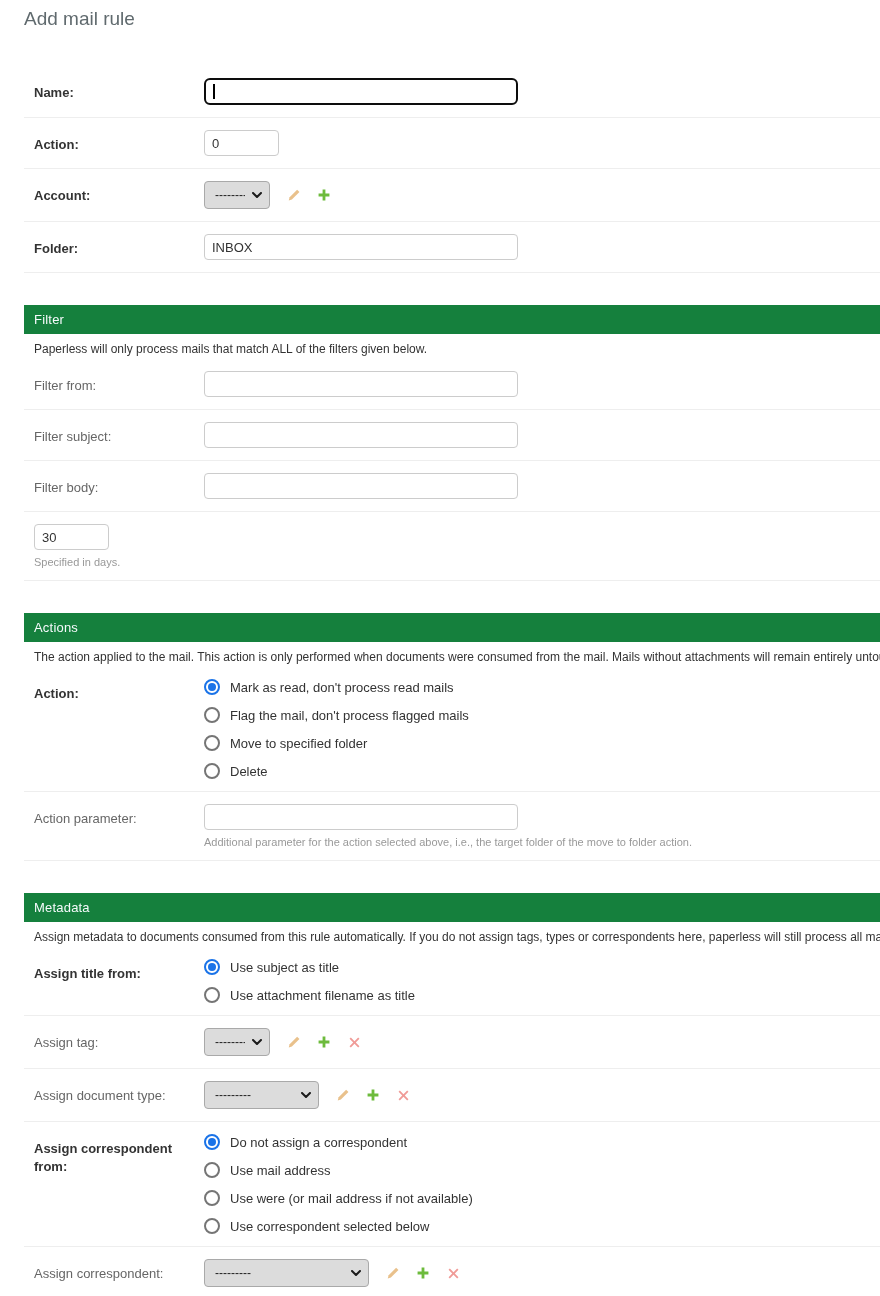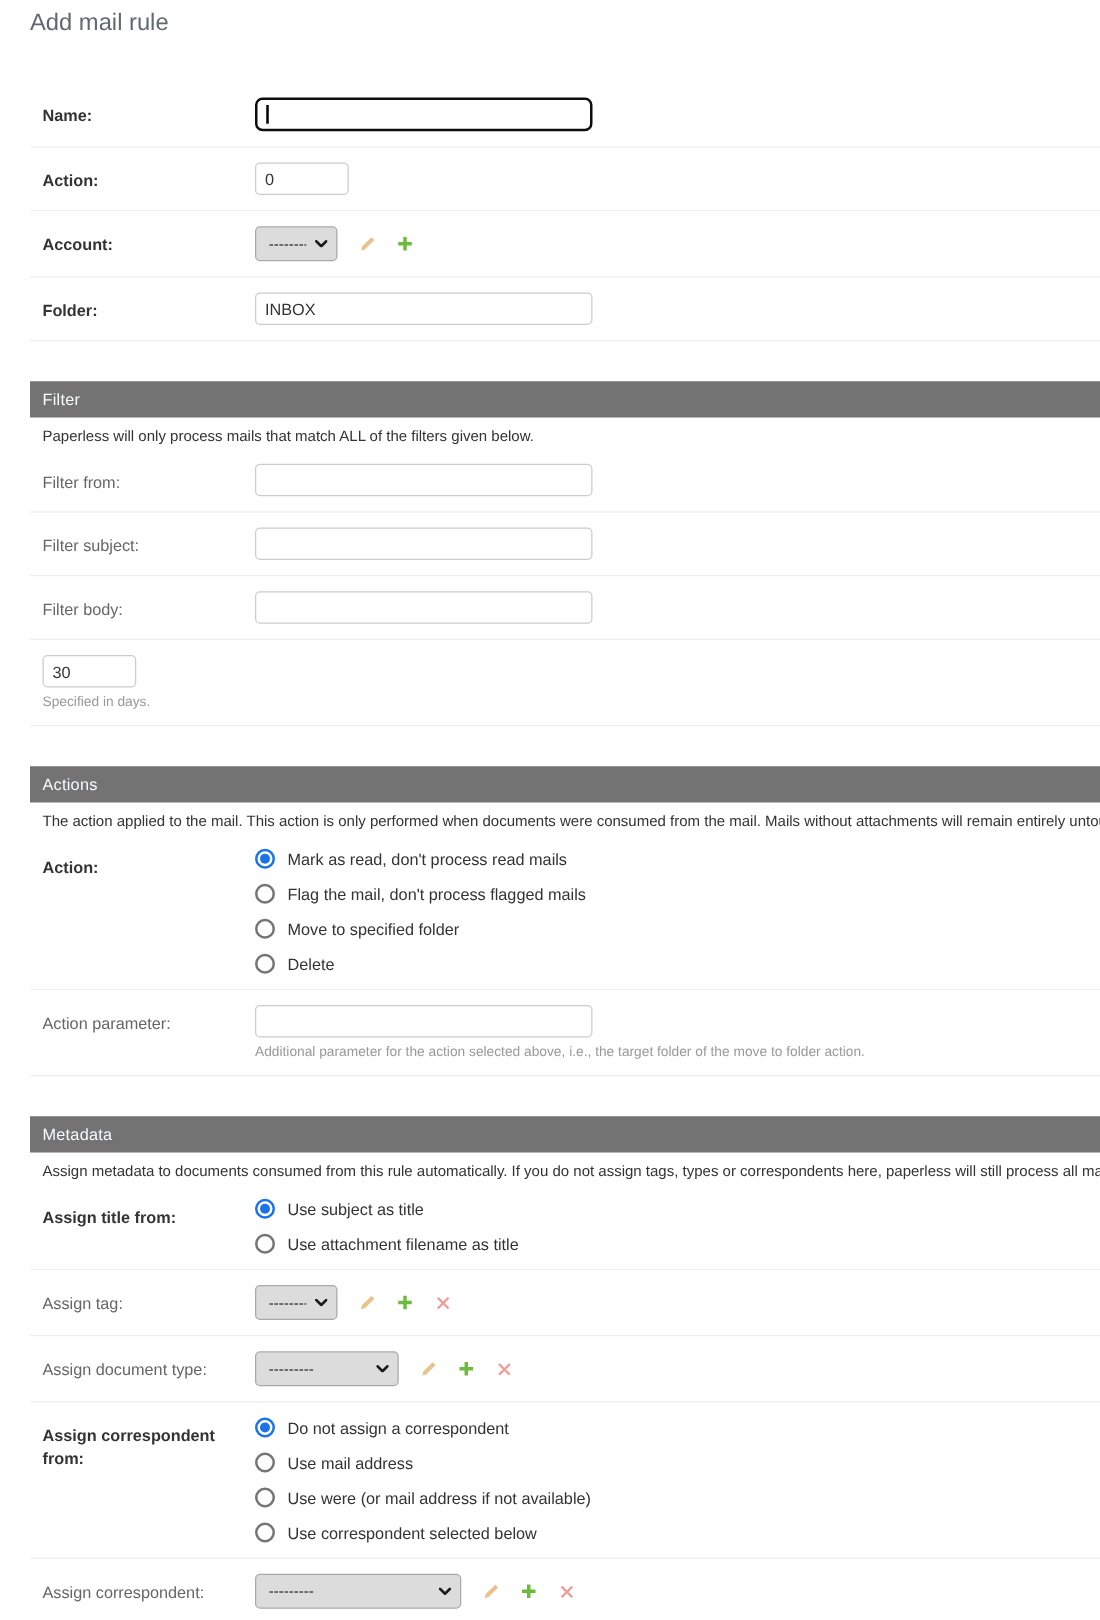--- a/index.html
+++ b/index.html
@@ -15,21 +15,21 @@
     margin: 0 0 36px 24px;
     padding-top: 8px;
     font-size: 19px;
     font-weight: 400;
     color: #606a6e;
   }
   .module { margin: 0 0 32px 24px; }
   .module h2.section-header {
     margin: 0;
     padding: 7px 10px;
-    background: #737373;
+    background: #15803d;
     color: #f6fafc;
     font-size: 13px;
     font-weight: 400;
     letter-spacing: .2px;
   }
   .module .description {
     padding: 8px 27px 3px 10px;
     font-size: 12px;
     color: #333;
     white-space: nowrap;
@@ -45,21 +45,21 @@
     flex-shrink: 0;
     color: #666;
     font-size: 13px;
     padding-top: 6px;
     line-height: 1.35;
   }
   .field-label.required { color: #333; font-weight: bold; }
   .field { flex: 1; min-width: 0; }
 
   input.vText {
-    width: 270px;
+    width: 314px;
     height: 26px;
     padding: 4px 7px;
     border: 1px solid #ccc;
     border-radius: 4px;
     font-family: "Liberation Sans", sans-serif;
     font-size: 13px;
     color: #333;
     background: #fff;
     outline: none;
   }

